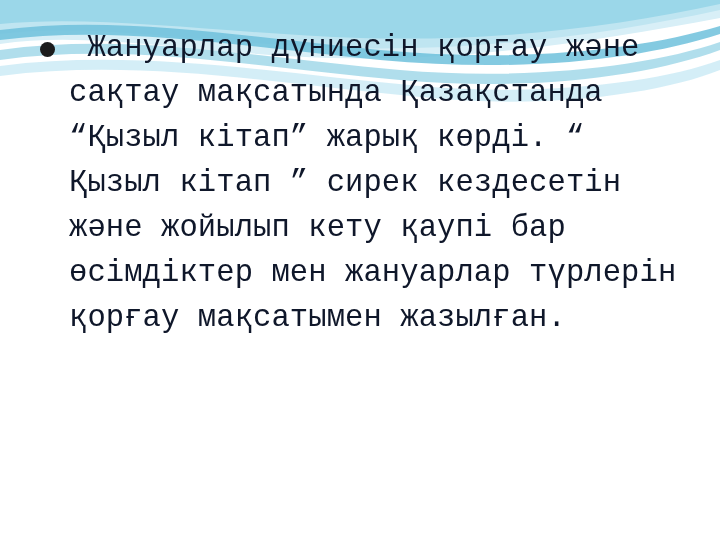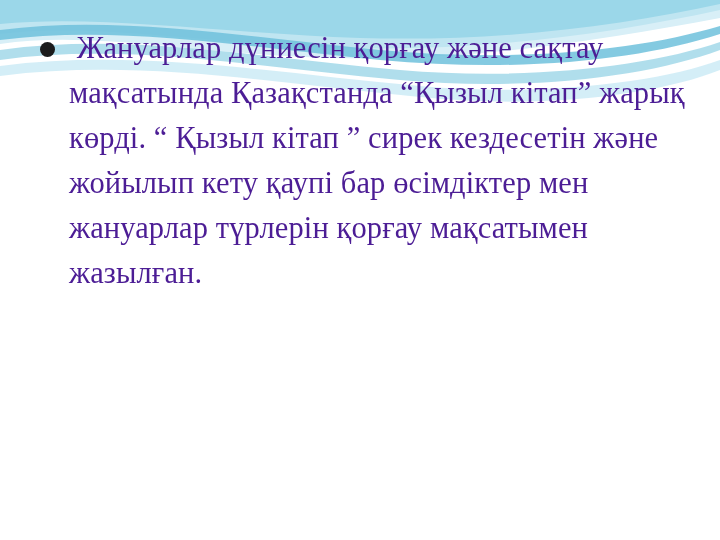--- a/index.html
+++ b/index.html
@@ -44,24 +44,24 @@
     height: 15px;
     border-radius: 50%;
     background: #1b1b1b;
     margin-top: 16px;
     margin-right: 14px;
   }
   .body-text {
     flex: 1 1 auto;
     font-size: 30.5px;
     line-height: 45px;
-    color: #4c1d95;
+    color: #0f172a;
     letter-spacing: 0.1px;
     white-space: pre-wrap;
-    font-family: Liberation Serif, serif;
+    font-family: Liberation Mono, monospace;
   }
 </style>
 </head>
 <body>
 
 <div class="slide">
 
   <svg class="deco-top" viewBox="0 0 720 120" preserveAspectRatio="none" xmlns="http://www.w3.org/2000/svg">
     <path d="M0,0 L720,0 L720,18 C600,40 470,62 330,58 C200,54 90,30 0,44 Z" fill="#d8eff7"></path>
     <path d="M0,0 L720,0 L720,10 C610,34 480,52 340,48 C210,44 95,22 0,34 Z" fill="#bfe5f1"></path>

